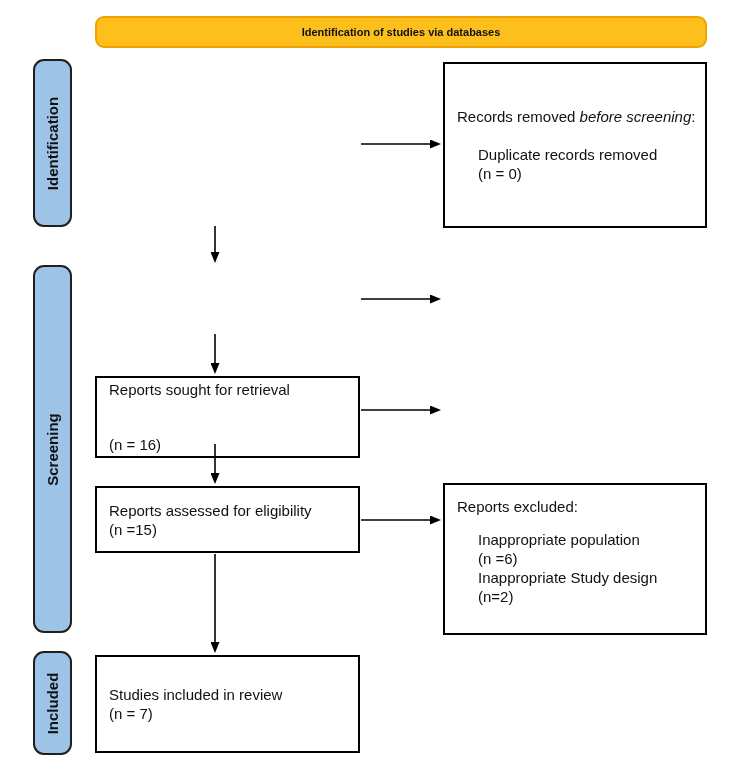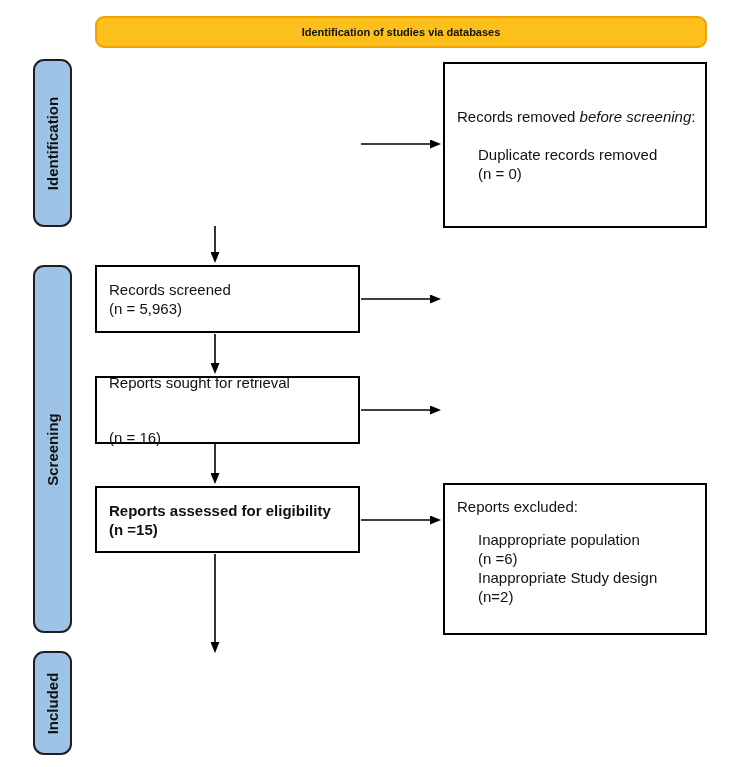--- a/index.html
+++ b/index.html
@@ -63,35 +63,35 @@
     <span>Identification</span>
   </div>
   <div class="stage" style="top:265px;height:368px;">
     <span>Screening</span>
   </div>
   <div class="stage" style="top:651px;height:104px;">
     <span>Included</span>
   </div>
 
 
-  <div class="box lcol" style="top:265px;height:68px;">
-    <div class="line">Records screened</div>
-    <div class="line">(n = 5,963)</div>
-  </div>
 
-  <div class="box lcol" style="top:376px;height:68px;gap:36px;">
+  <div class="box lcol" style="top:376px;height:82px;gap:36px;">
     <div class="line">Reports sought for retrieval</div>
     <div class="line">(n = 16)</div>
   </div>
 
-  <div class="box lcol" style="top:486px;height:67px;font-weight:bold;">
+  <div class="box lcol" style="top:486px;height:67px;">
     <div class="line">Reports assessed for eligibility</div>
     <div class="line">(n =15)</div>
   </div>
 
+  <div class="box lcol" style="top:655px;height:98px;">
+    <div class="line">Studies included in review</div>
+    <div class="line">(n = 7)</div>
+  </div>
 
   <div class="box rcol" style="top:62px;height:166px;">
     <div class="line"><span>Records removed </span><em>before screening</em><span>:</span></div>
     <div class="gap"></div>
     <div class="line indent">Duplicate records removed</div>
     <div class="line indent">(n = 0)</div>
   </div>
 
 
 

